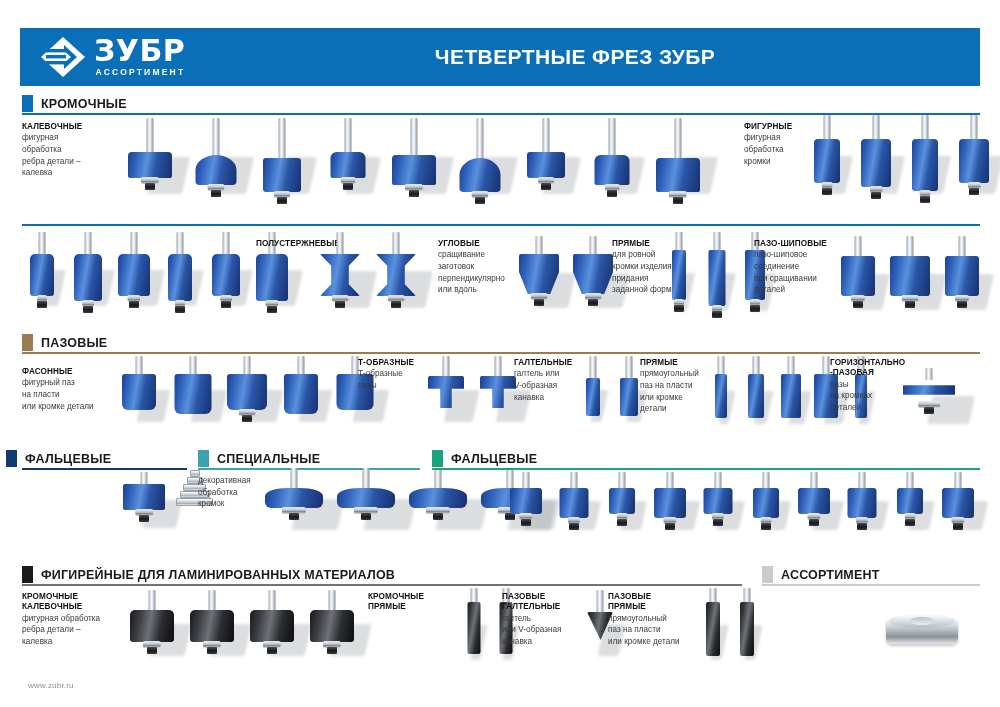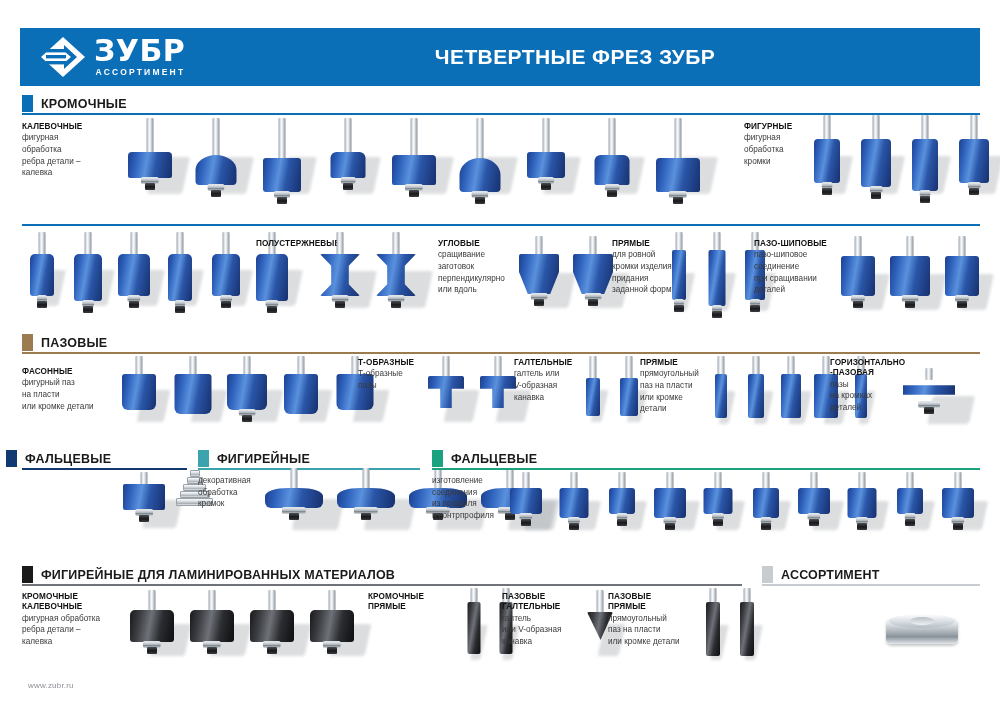--- a/index.html
+++ b/index.html
@@ -536,21 +536,21 @@
   <div class="cone" style="left:176px; top:470px;">
     <i style="width:10px;height:7px;"></i>
     <i style="width:16px;height:7px;"></i>
     <i style="width:23px;height:7px;"></i>
     <i style="width:30px;height:7px;"></i>
     <i style="width:37px;height:8px;"></i>
   </div>
 
   <div class="sec-head" style="left:198px; top:450px;">
     <span class="sec-chip" style="background:#3aa3ae"></span>
-    <span class="sec-title">ФИГИРЕЙНЫЕ</span>
+    <span class="sec-title">СПЕЦИАЛЬНЫЕ</span>
   </div>
   <div class="sec-rule" style="left:198px; top:468px; width:222px; background:#3aa3ae;"></div>
 
   <div class="lbl" style="left:198px; top:475px; width:66px;">
     <b></b>
     <span class="ml">декоративная<br>обработка<br>кромок</span>
   </div>
   <div class="row" id="row-f2" style="left:262px; top:468px; height:68px;">
       <div class="bit" style="width: 64px; height: 68px; margin-right: 8px;">
         <div class="shadow" style="height: 30.6px; width: 46.4px;"></div>
@@ -581,24 +581,20 @@
         <div class="nut" style="top: 45px;"></div>
       </div>
     </div>
 
   <div class="sec-head" style="left:432px; top:450px;">
     <span class="sec-chip" style="background:#1aa37e"></span>
     <span class="sec-title">ФАЛЬЦЕВЫЕ</span>
   </div>
   <div class="sec-rule" style="left:432px; top:468px; width:548px; background:#1aa37e;"></div>
 
-  <div class="lbl" style="left:432px; top:475px; width:82px;">
-    <b></b>
-    <span class="ml">изготовление<br>соединения<br>из профиля<br>и контрпрофиля</span>
-  </div>
   <div class="row" id="row-f3" style="left:506px; top:472px; height:64px;">
       <div class="bit" style="width: 40px; height: 64px; margin-right: 8px;">
         <div class="shadow" style="height: 28.8px; width: 25.6px;"></div>
         <div class="shank" style="height: 18px;"></div>
         <div class="body-blue" style="top: 16px; width: 32px; height: 26px; border-radius: 3px;"></div>
         <div class="bearing" style="top: 41px; width: 13.44px;"></div>
         <div class="nut" style="top: 47px;"></div>
       </div>
       <div class="bit" style="width: 40px; height: 64px; margin-right: 8px;">
         <div class="shadow" style="height: 28.8px; width: 23.2px;"></div>

